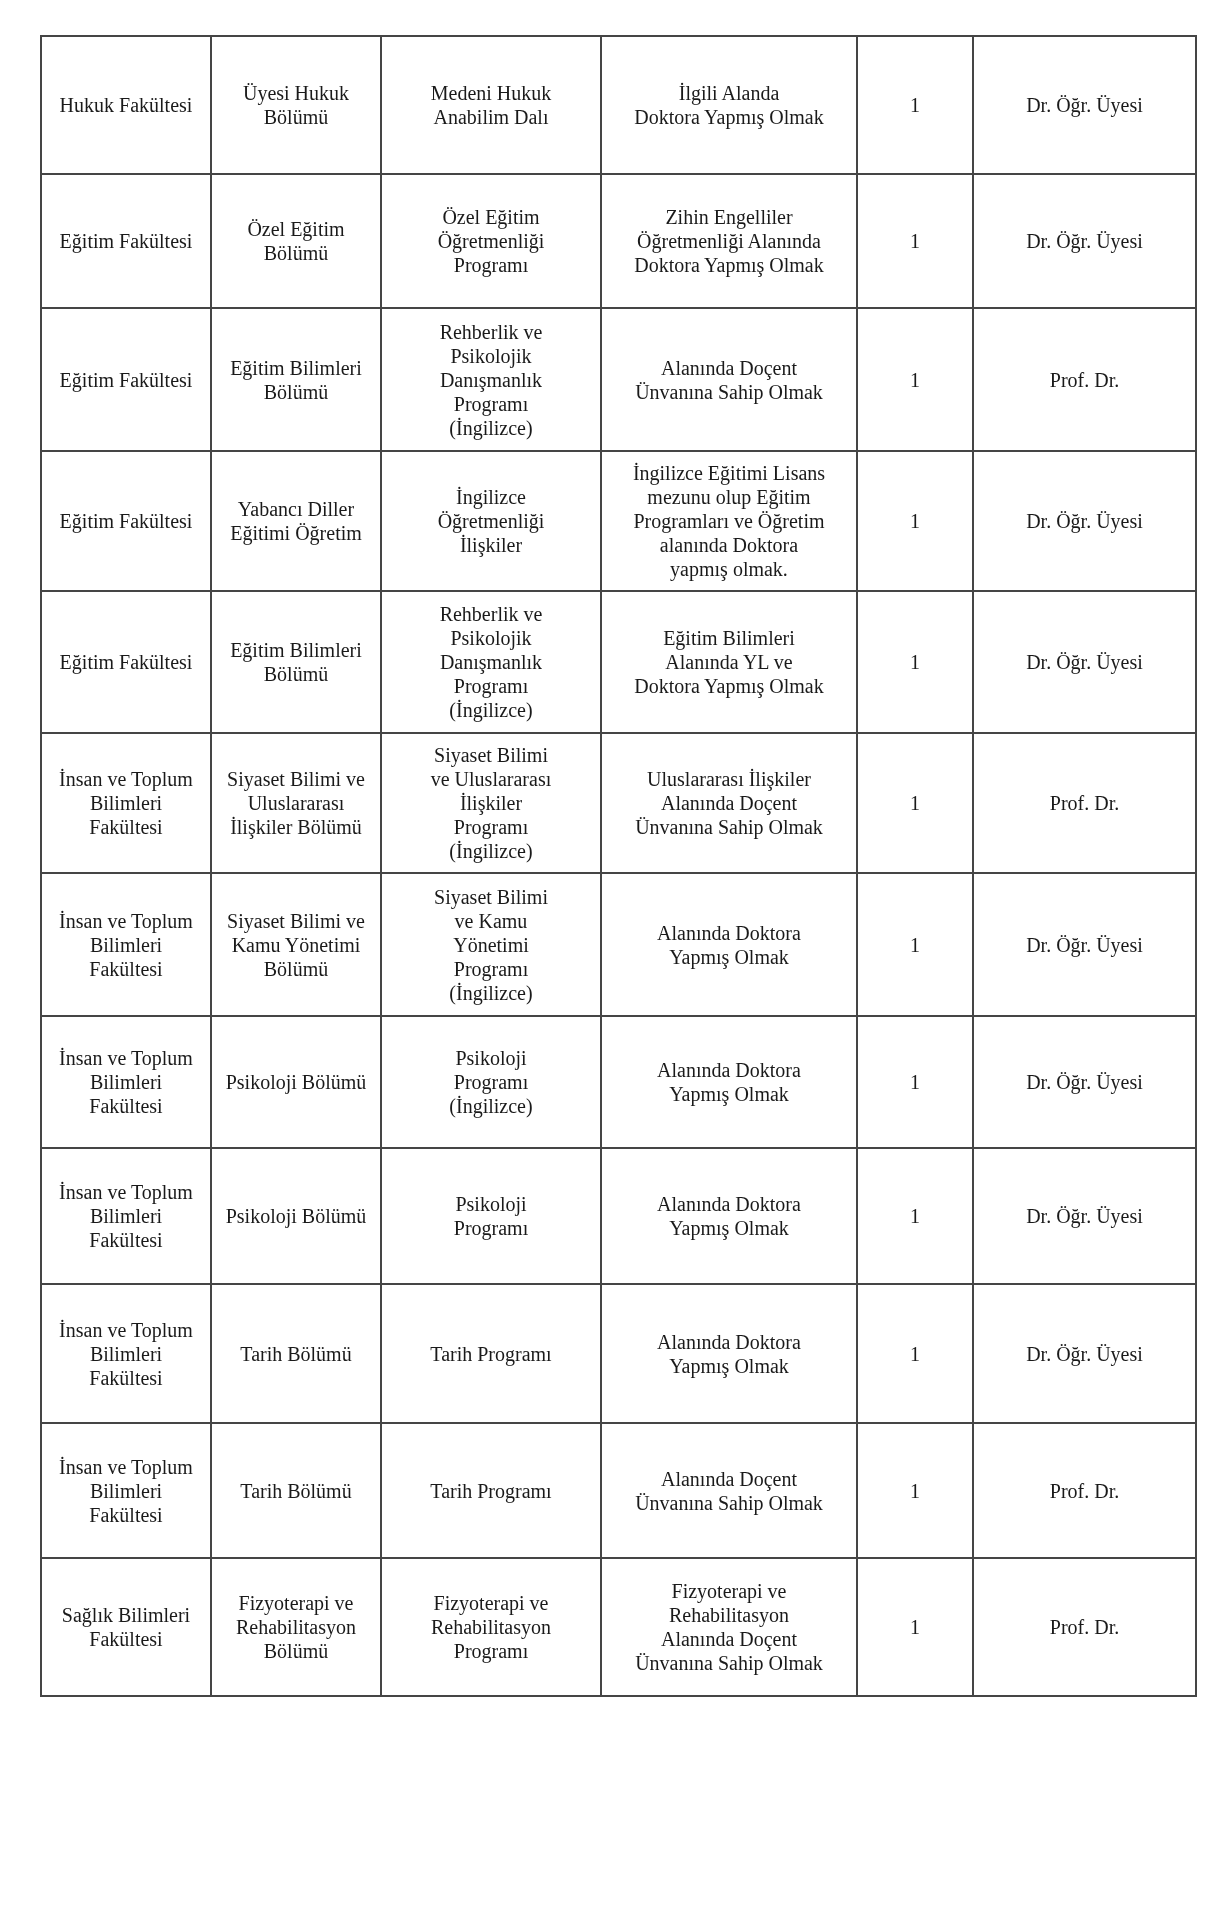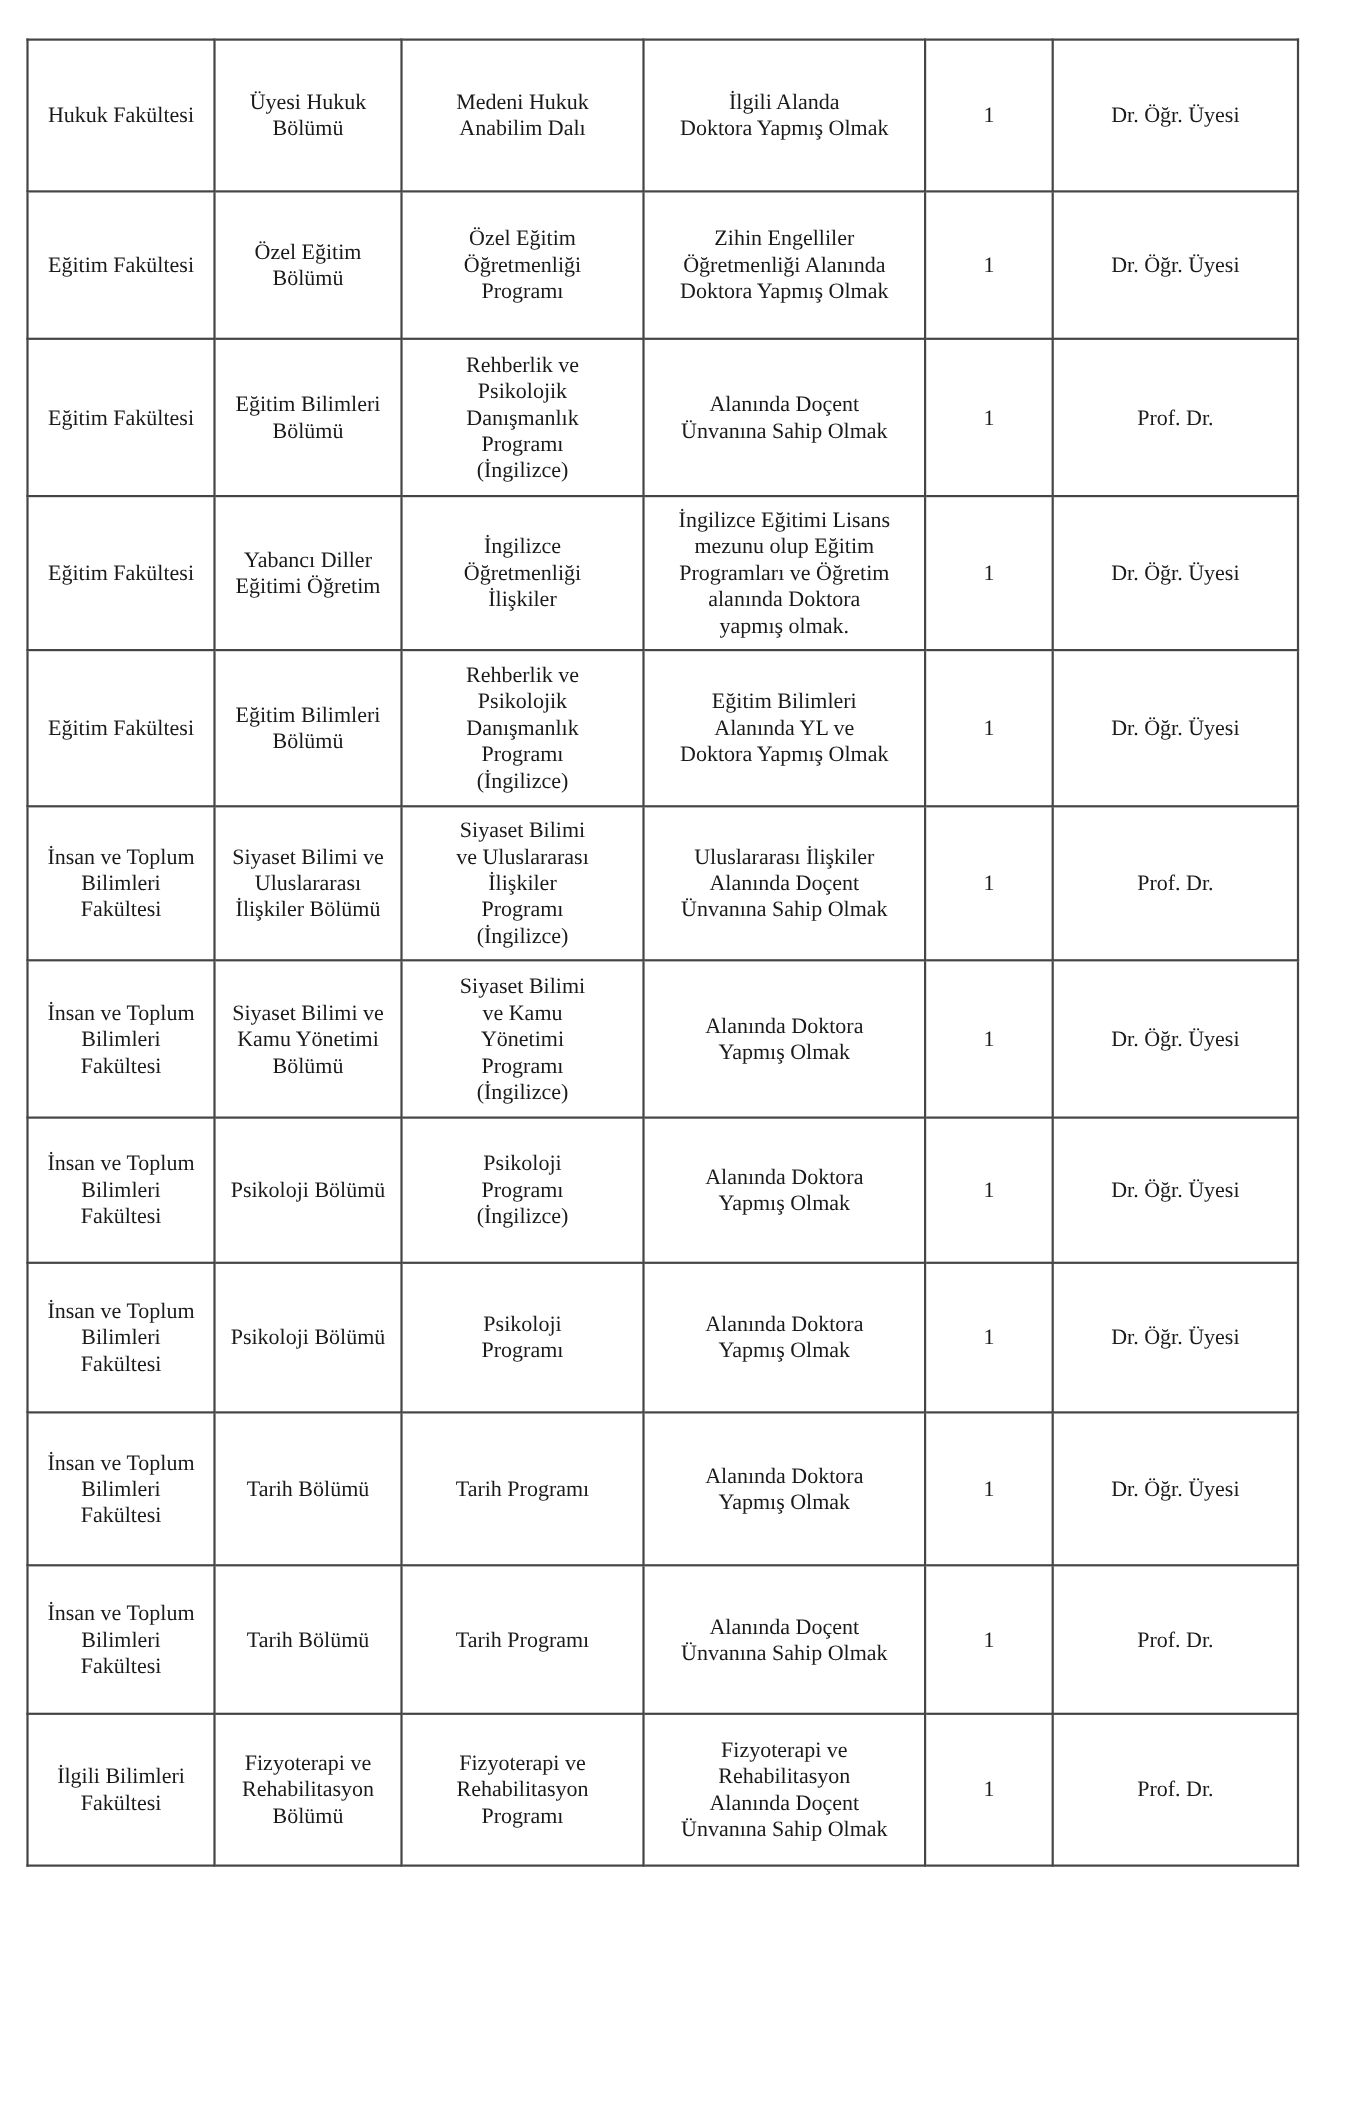--- a/index.html
+++ b/index.html
@@ -7,21 +7,21 @@
   .page {
     position: relative;
     width: 1232px;
     height: 1920px;
     background: var(--page-bg, #ffffff);
     overflow: hidden;
     font-family: "Liberation Serif", "DejaVu Serif", serif;
   }
   table.announcement-table {
     position: absolute;
-    left: 24px;
+    left: 40px;
     top: 35px;
     width: 1155px;
     border-collapse: collapse;
     table-layout: fixed;
   }
   table.announcement-table td {
     border: 2px solid var(--border-color, #454545);
     text-align: center;
     vertical-align: middle;
     white-space: pre-line;
@@ -196,21 +196,21 @@
 Bilimleri
 Fakültesi</td>
           <td>Tarih Bölümü</td>
           <td>Tarih Programı</td>
           <td>Alanında Doçent
 Ünvanına Sahip Olmak</td>
           <td>1</td>
           <td>Prof. Dr.</td>
         </tr>
         <tr style="height: 138px;">
-          <td>İlgili Bilimleri
+          <td>Sağlık Bilimleri
 Fakültesi</td>
           <td>Fizyoterapi ve
 Rehabilitasyon
 Bölümü</td>
           <td>Fizyoterapi ve
 Rehabilitasyon
 Programı</td>
           <td>Fizyoterapi ve
 Rehabilitasyon
 Alanında Doçent

